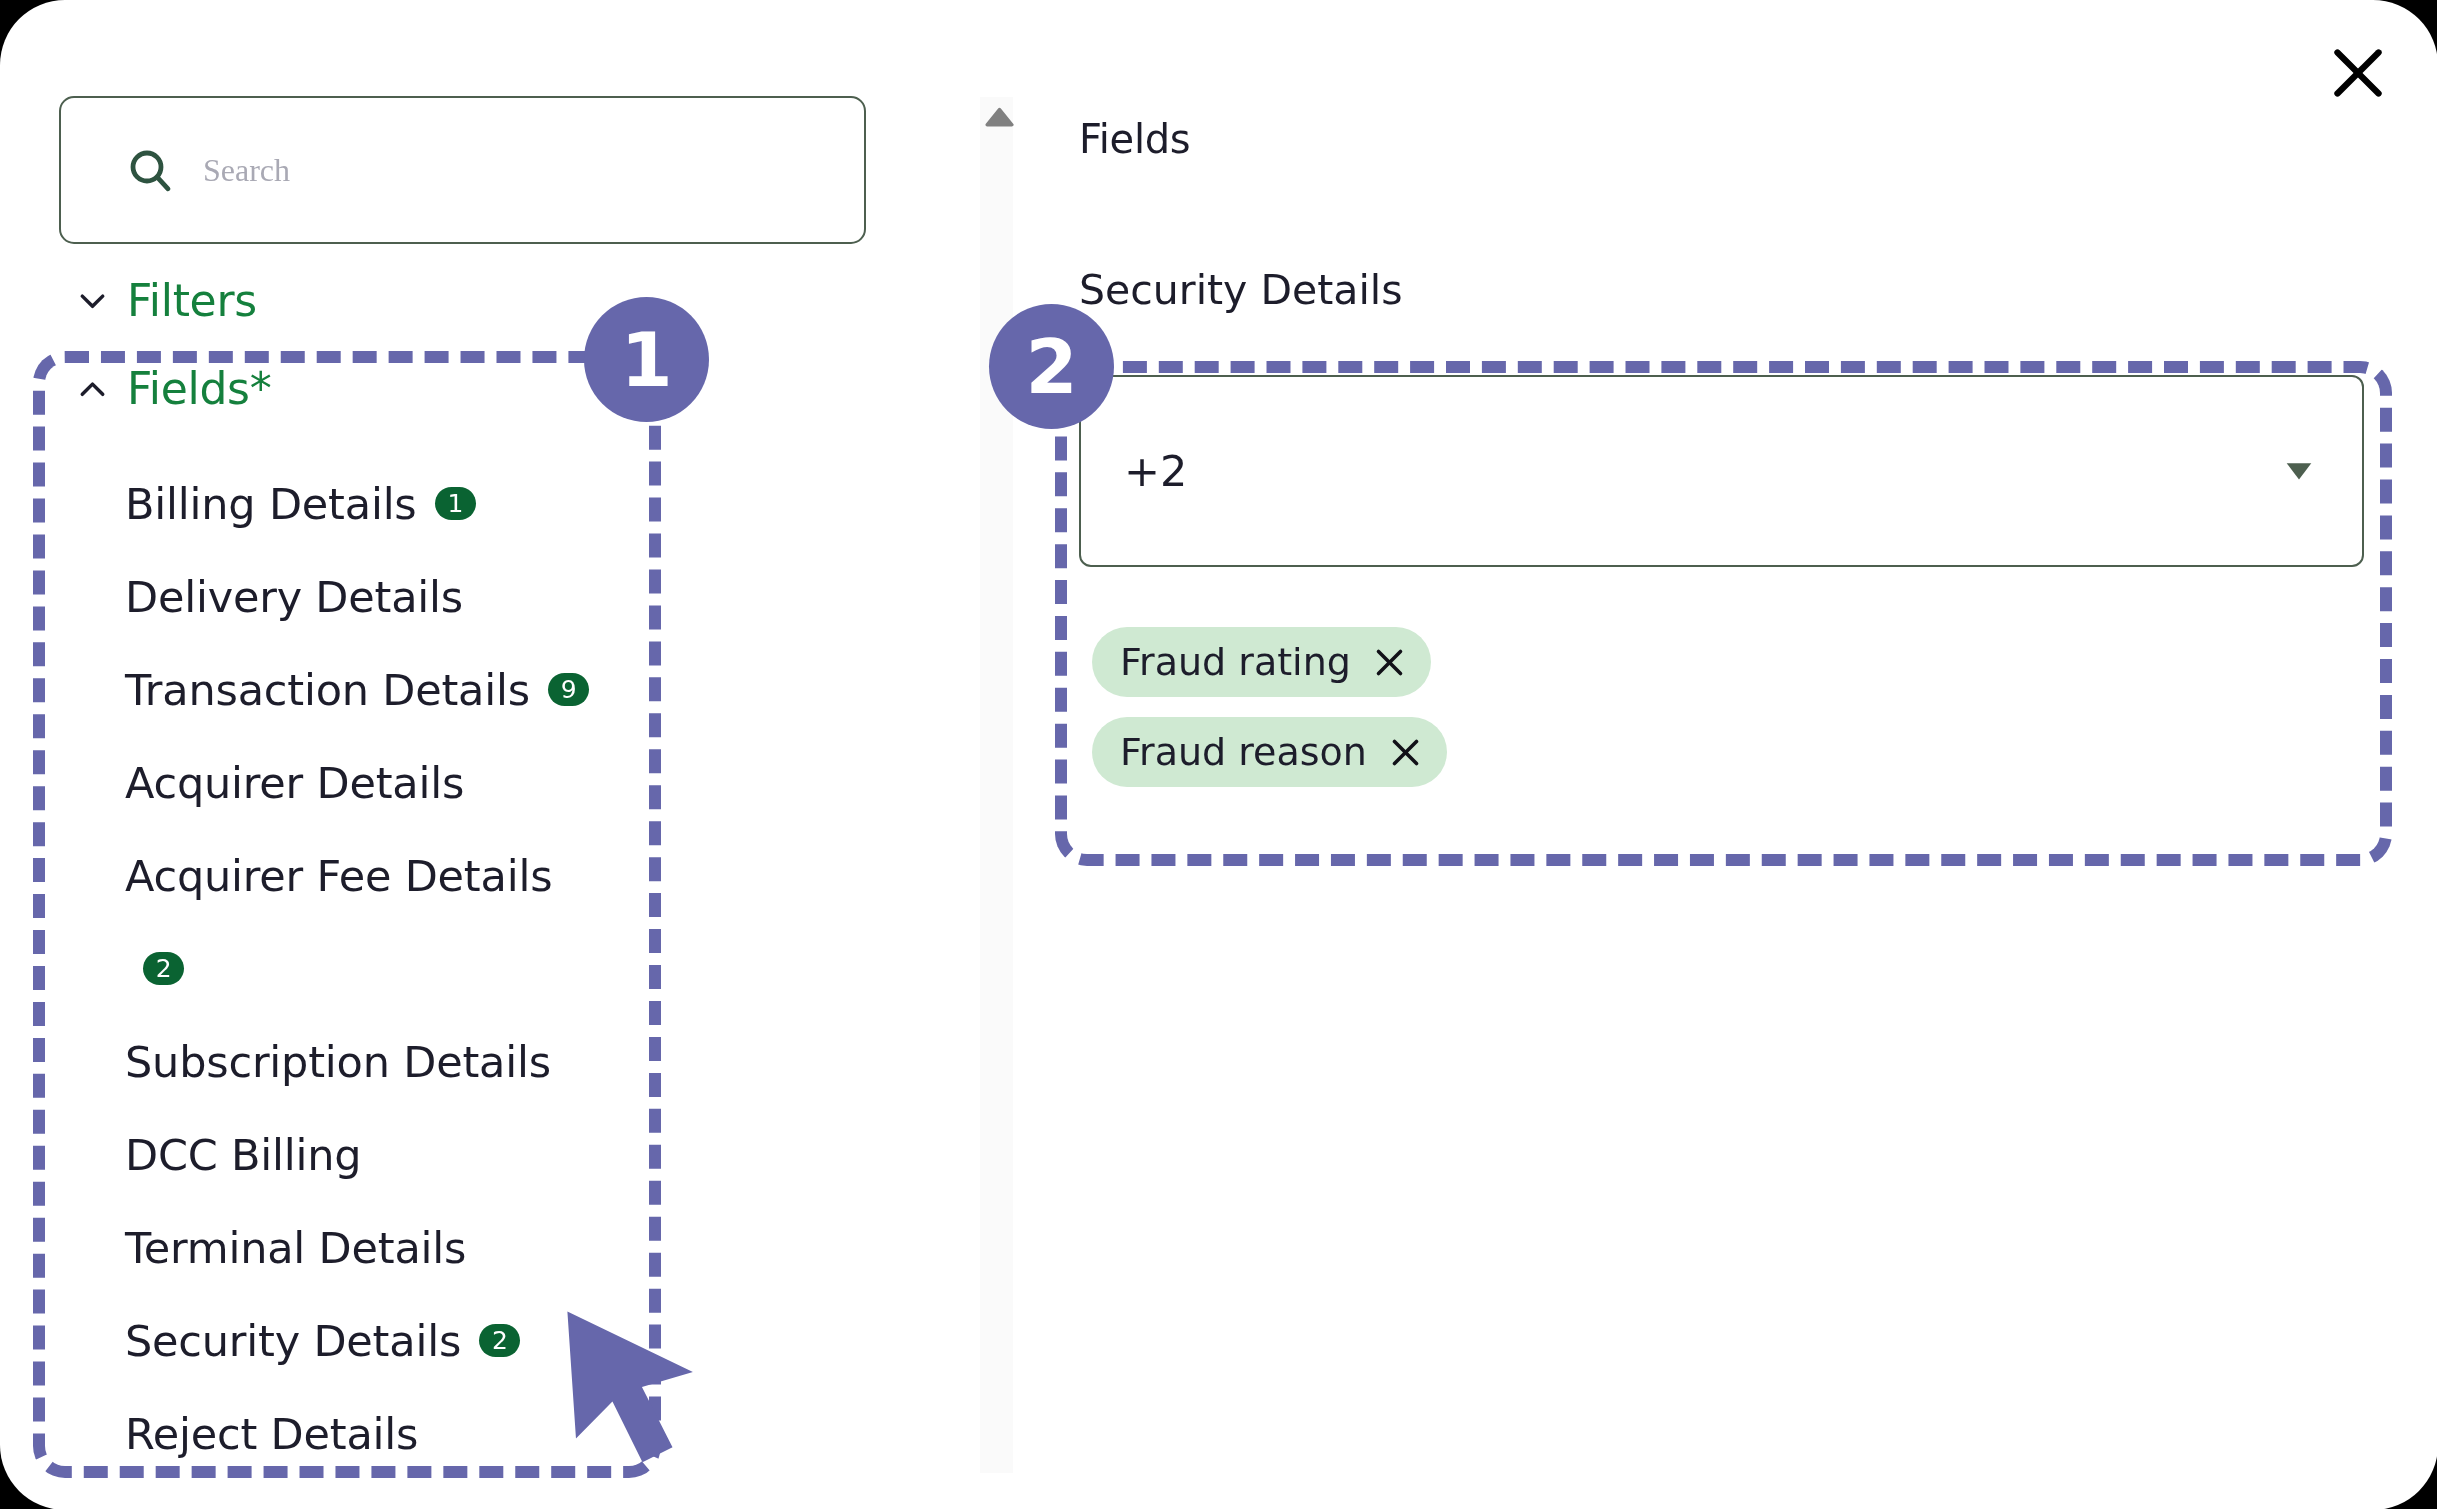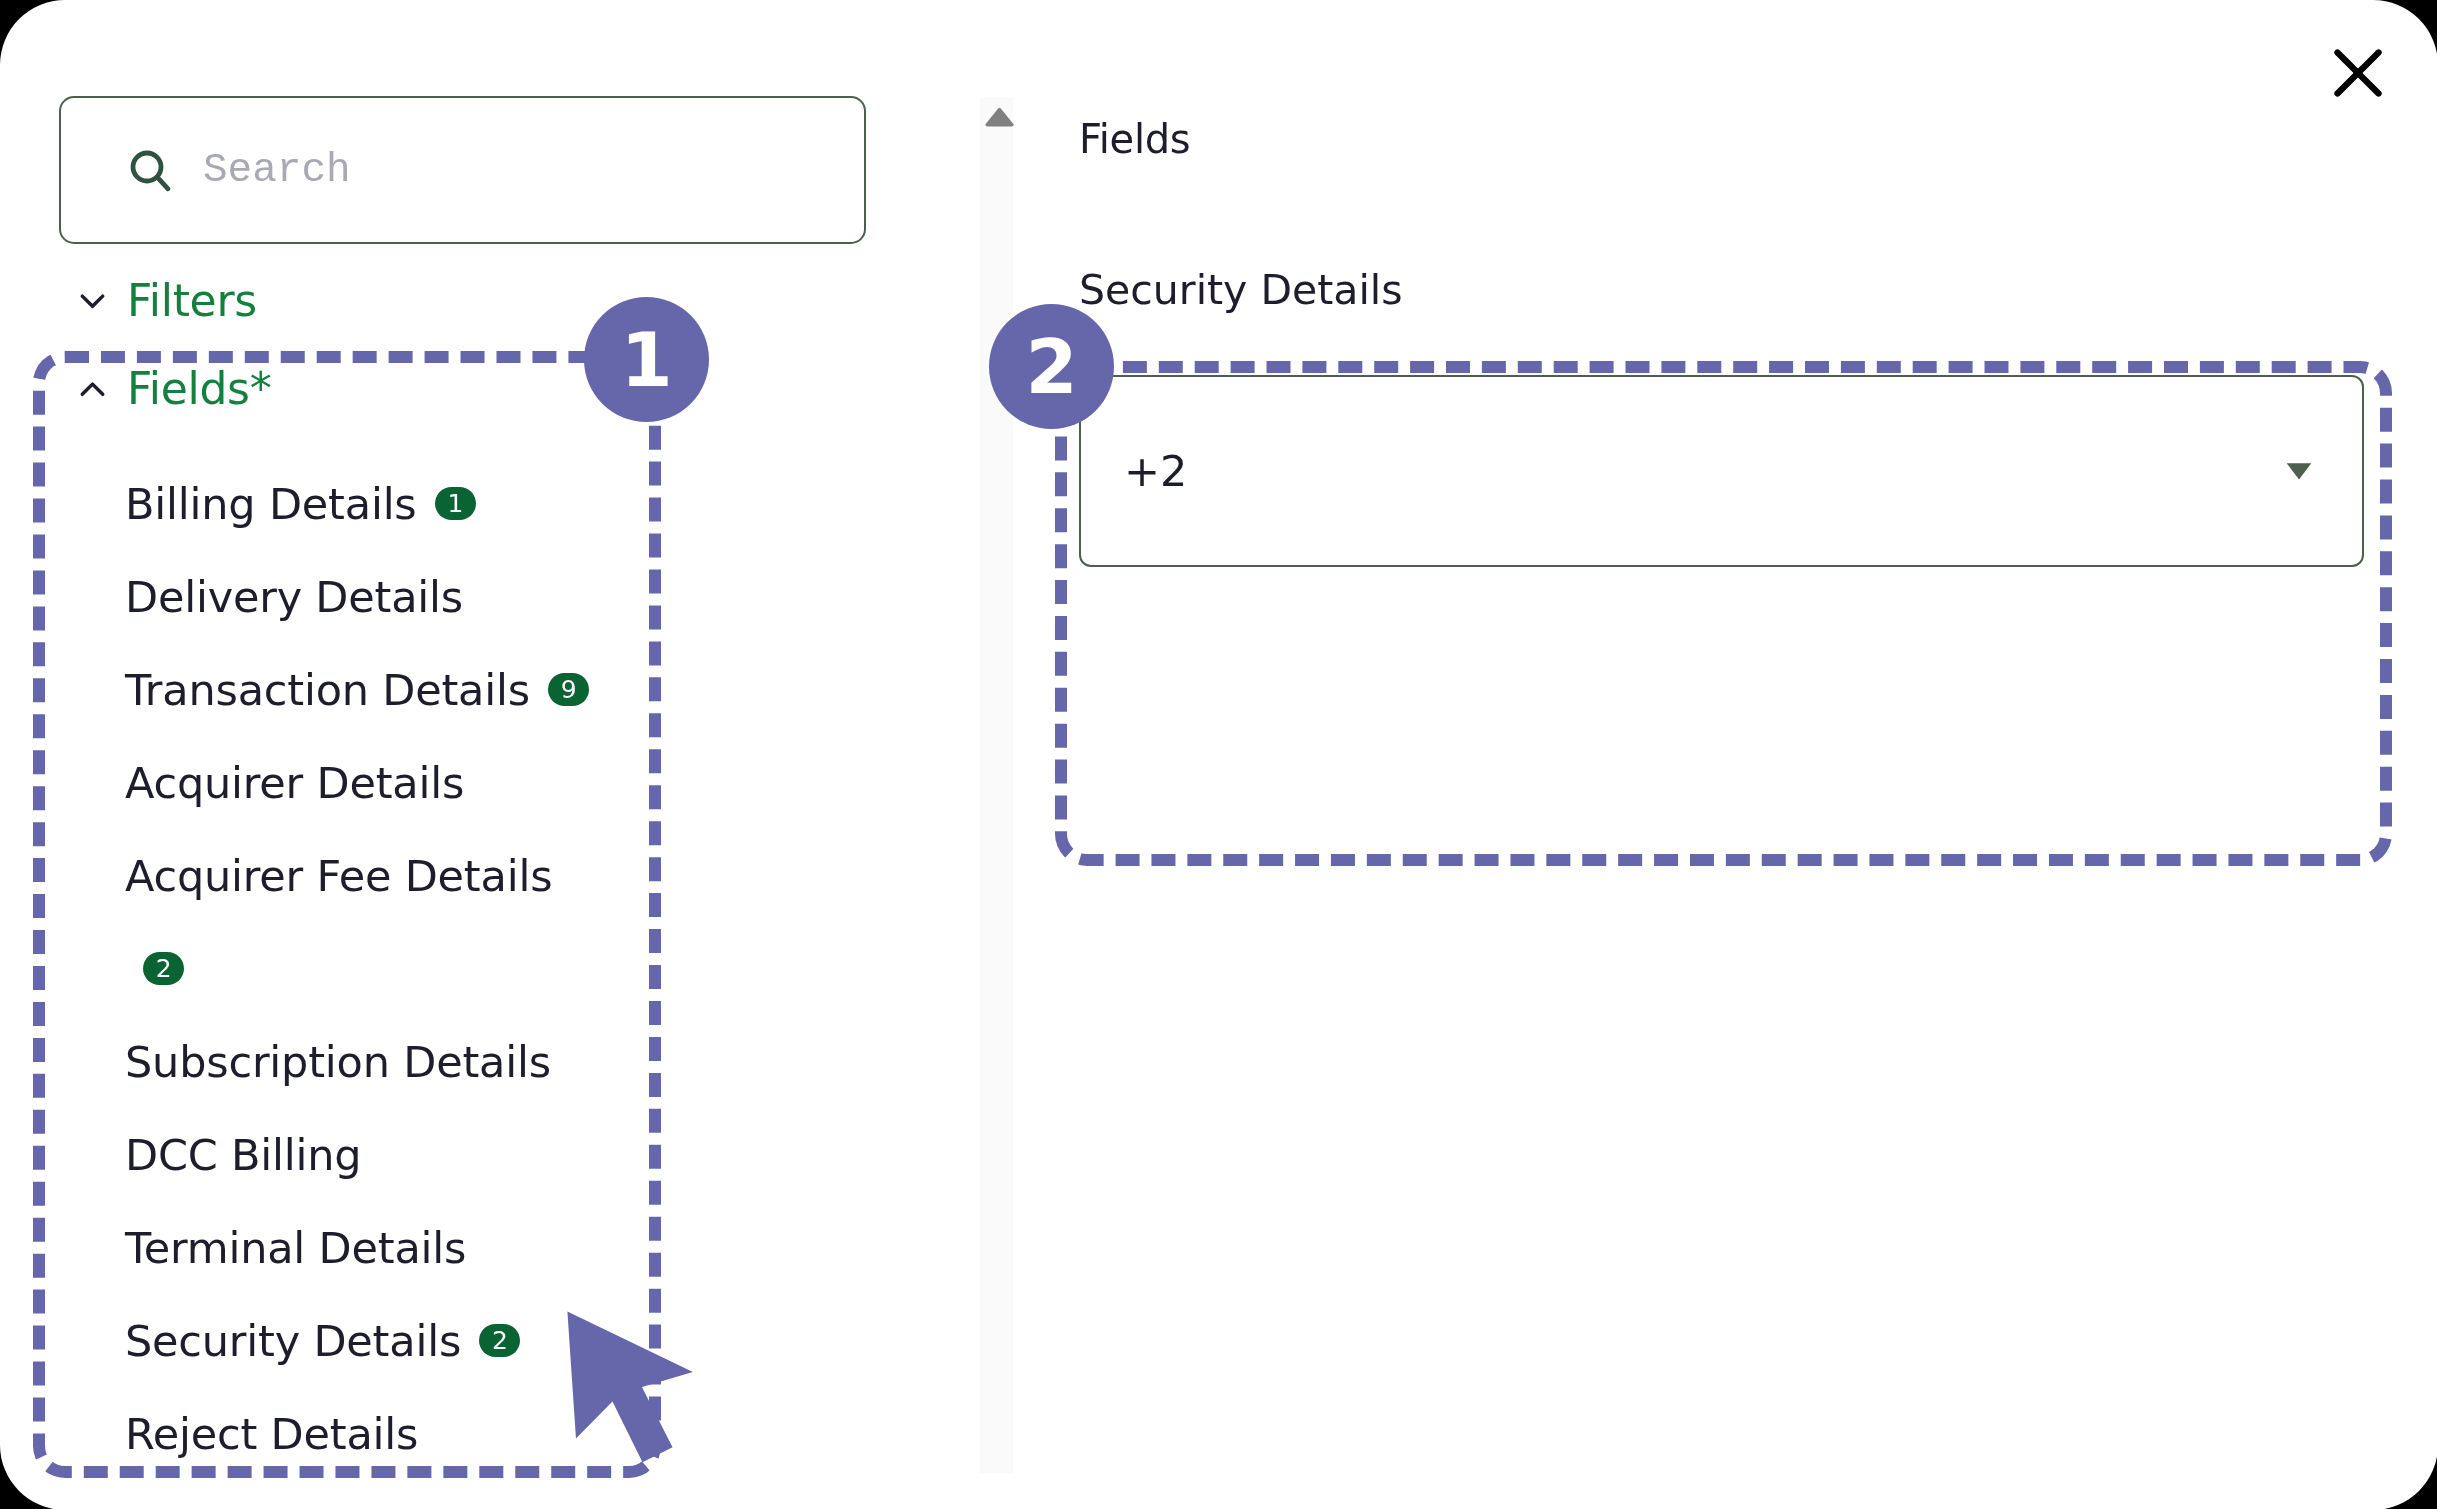--- a/index.html
+++ b/index.html
@@ -49,22 +49,22 @@
     width: 48px;
     height: 48px;
     flex: 0 0 auto;
     margin-right: 29px;
     display: block;
   }
   #search-input {
     border: 0;
     outline: 0;
     background: transparent;
-    font-family: Liberation Mono, monospace;
-    font-size: 41px;
+    font-family: Liberation Serif, serif;
+    font-size: 32px;
     color: #1d1d27;
     width: 591px;
     padding: 0;
   }
   #search-input::placeholder {
     color: #a9a9b4;
     opacity: 1;
   }
 
   .section-header {
@@ -371,20 +371,43 @@
     <div id="panel-title">Fields</div>
     <div id="group-label">Security Details</div>
 
     <div id="multiselect">
       <span id="multiselect-value">+2</span>
       <svg id="multiselect-caret" viewBox="0 0 20 14">
         <path d="M2 2 L18 2 L10 12.5 Z" fill="#4d5f4f"></path>
       </svg>
     </div>
 
+    <div id="chip-list">
+
+      <div class="chip-row">
+        <span class="chip">
+          <span class="chip-label">Fraud rating</span>
+          <svg class="chip-close" viewBox="0 0 24 24">
+            <line x1="4" y1="4" x2="20" y2="20" stroke="#111118" stroke-width="2.6" stroke-linecap="round"></line>
+            <line x1="20" y1="4" x2="4" y2="20" stroke="#111118" stroke-width="2.6" stroke-linecap="round"></line>
+          </svg>
+        </span>
+      </div>
+
+      <div class="chip-row">
+        <span class="chip">
+          <span class="chip-label">Fraud reason</span>
+          <svg class="chip-close" viewBox="0 0 24 24">
+            <line x1="4" y1="4" x2="20" y2="20" stroke="#111118" stroke-width="2.6" stroke-linecap="round"></line>
+            <line x1="20" y1="4" x2="4" y2="20" stroke="#111118" stroke-width="2.6" stroke-linecap="round"></line>
+          </svg>
+        </span>
+      </div>
+
+    </div>
   </div>
 
   <svg id="close-button" viewBox="0 0 24 24">
     <line x1="3.5" y1="3.5" x2="20.5" y2="20.5" stroke="#000000" stroke-width="2.6" stroke-linecap="round"></line>
     <line x1="20.5" y1="3.5" x2="3.5" y2="20.5" stroke="#000000" stroke-width="2.6" stroke-linecap="round"></line>
   </svg>
 
   <div id="annotations">
     <div class="callout-box" id="callout-box-1"></div>
     <div class="callout-box" id="callout-box-2"></div>

